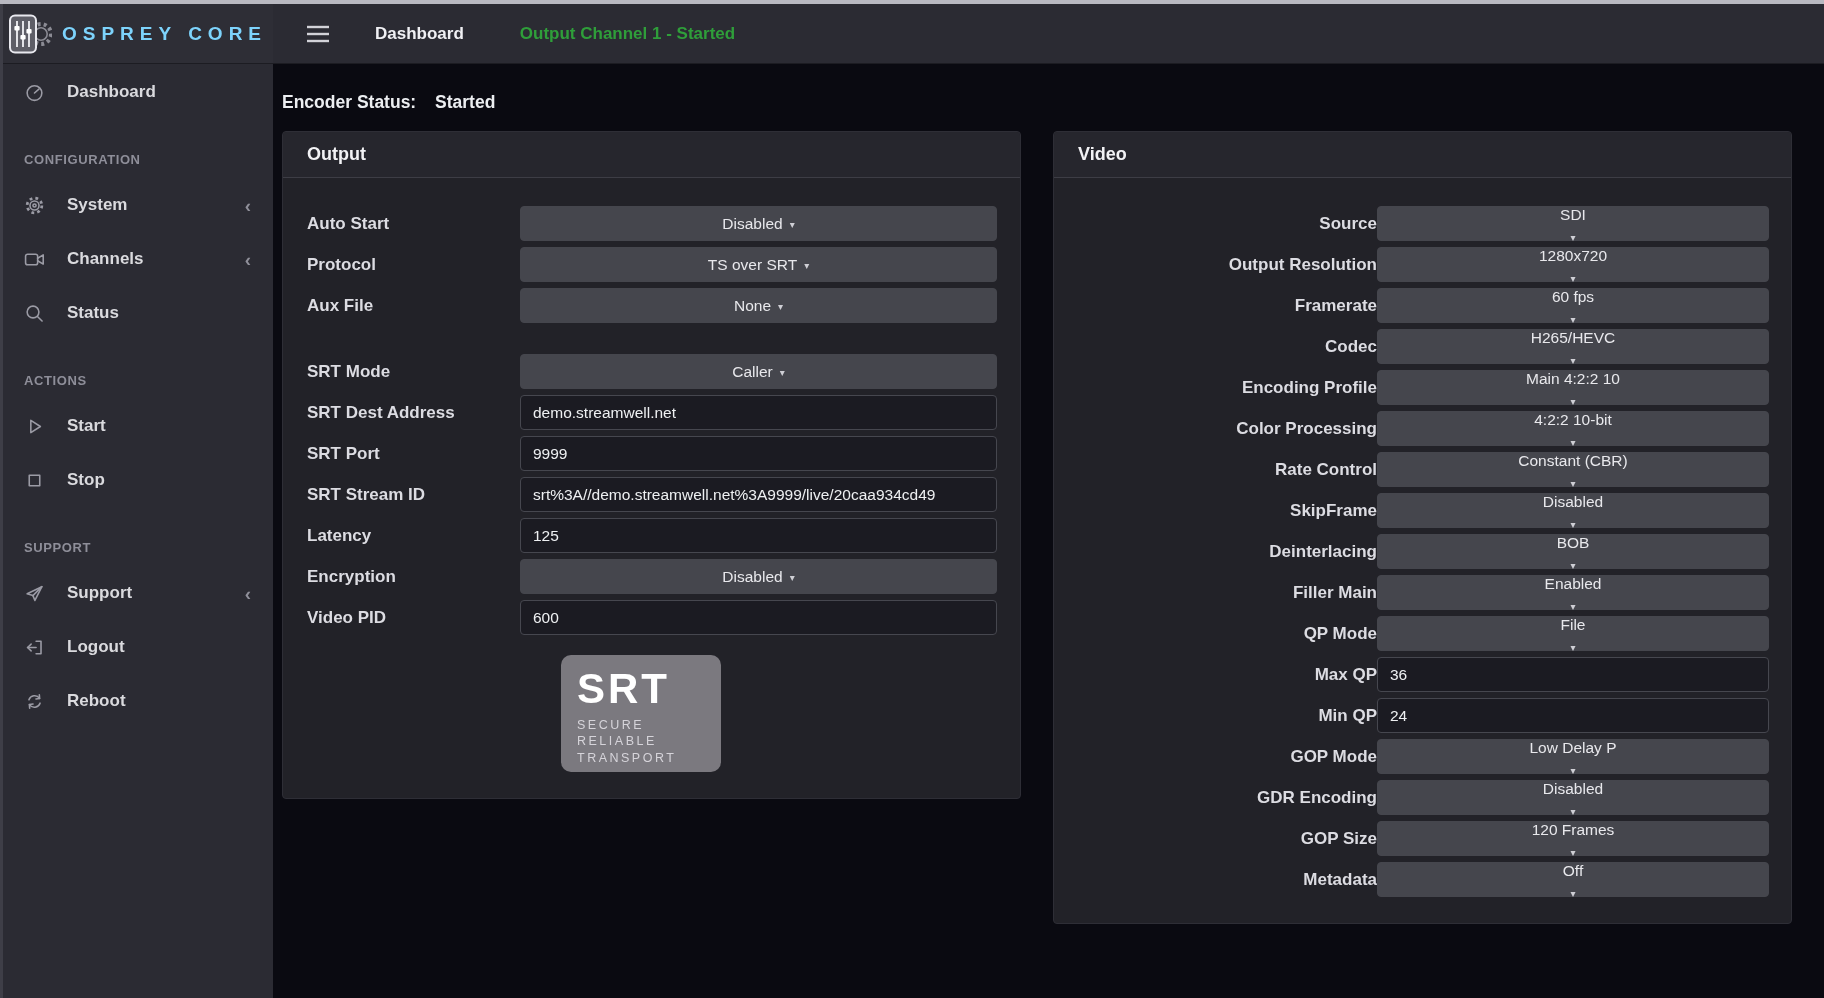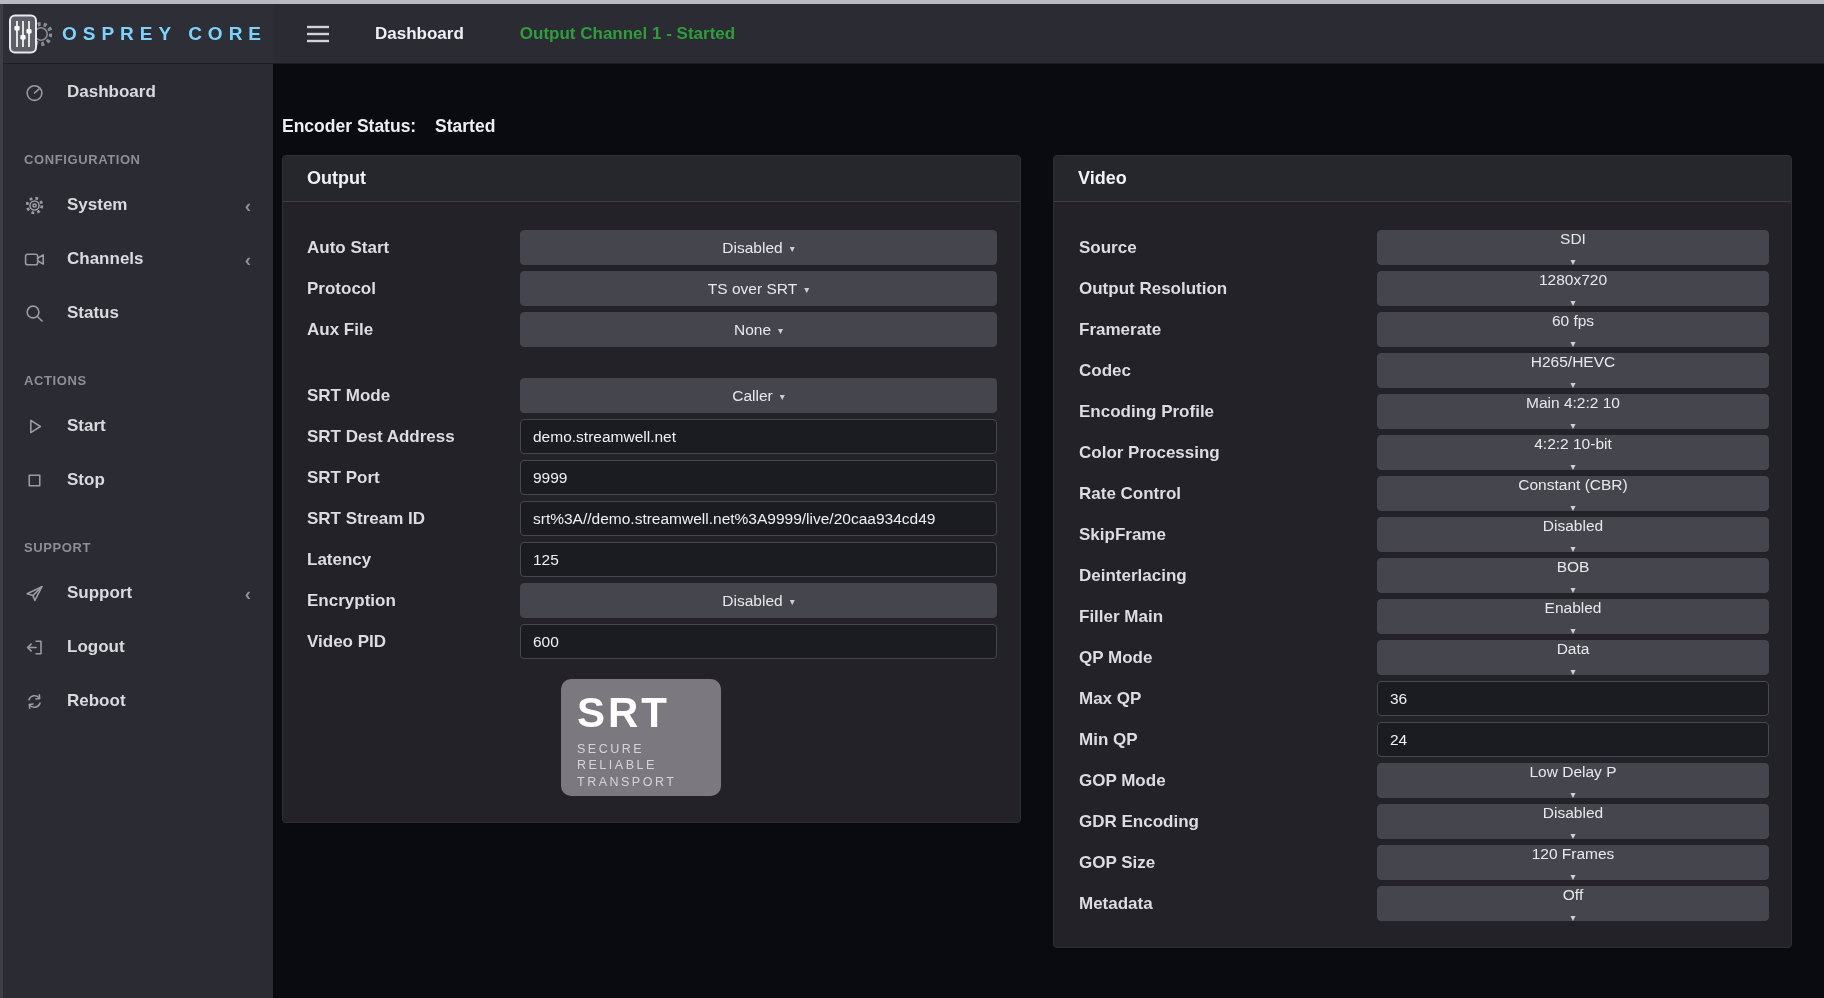--- a/index.html
+++ b/index.html
@@ -41,33 +41,33 @@
   }
   .side-item {
     height:48px; margin-bottom:6px; display:flex; align-items:center;
     padding:0 22px 0 24px; cursor:pointer; color:#dadade; font-size:17px; font-weight:bold;
   }
   .side-item .icon { width:21px; height:21px; color:#9b9ba5; flex:0 0 21px; }
   .side-item .lbl { margin-left:22px; }
   .side-item .chev { margin-left:auto; color:#8f8f99; font-size:19px; line-height:1; }
 
   
-  .content { position:absolute; top:64px; left:273px; width:1551px; height:688px; padding-left:9px;margin-top:24px; }
+  .content { position:absolute; top:64px; left:273px; width:1551px; height:688px; padding-left:9px; }
   .status-line { margin-top:28px; font-size:17.5px; font-weight:bold; color:#eceef1; }
   .status-line .val { margin-left:14px; }
 
   .panels { display:flex; gap:32px; margin-top:18px; align-items:flex-start; }
   .panel { width:739px; background:#222228; border:1px solid #2e2e36; border-radius:4px; }
   .panel-header {
     height:46px; background:#26262d; border-bottom:1px solid #3d3d45;
     border-radius:4px 4px 0 0; display:flex; align-items:center; padding-left:24px;
     font-size:18px; font-weight:bold; color:#f2f2f5;
   }
   .panel-body { padding:28px 23px 26px 24px; display:flex; flex-direction:column; gap:6px; }
-  .panel-video .panel-body { padding-left:25px; padding-right:22px; }
+  .panel-video .panel-body { padding-left:25px; padding-right:22px;align-items:flex-end; }
 
   .row { display:flex; align-items:center; min-height:35px; }
   .row.gap-top { margin-top:25px; }
   .row label { font-size:17px; color:#dcdce2; font-weight:bold; }
   .row .ctrl { margin-left:auto; height:35px; }
   .panel-output .row .ctrl { width:477px; }
   .panel-video  .row .ctrl { width:392px;flex-direction:column; }
 
   button.select {
     background:#45464d; border:1px solid #45464d; border-radius:4px;
@@ -345,21 +345,21 @@
           <div class="row">
             <label>Filler Main</label>
             <button class="select ctrl">
               <span>Enabled</span>
               <span class="caret">▾</span>
             </button>
           </div>
           <div class="row">
             <label>QP Mode</label>
             <button class="select ctrl">
-              <span>Data</span>
+              <span>File</span>
               <span class="caret">▾</span>
             </button>
           </div>
           <div class="row">
             <label>Max QP</label>
             <input class="text ctrl" type="text" value="36" style="">
           </div>
           <div class="row">
             <label>Min QP</label>
             <input class="text ctrl" type="text" value="24" style="">

